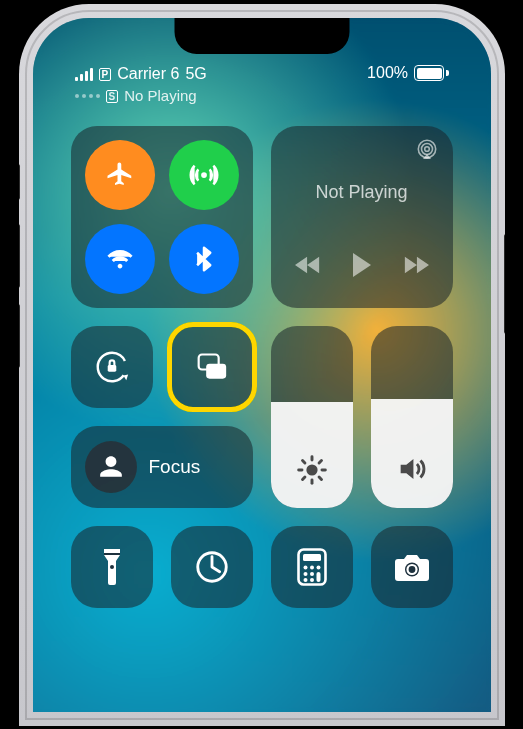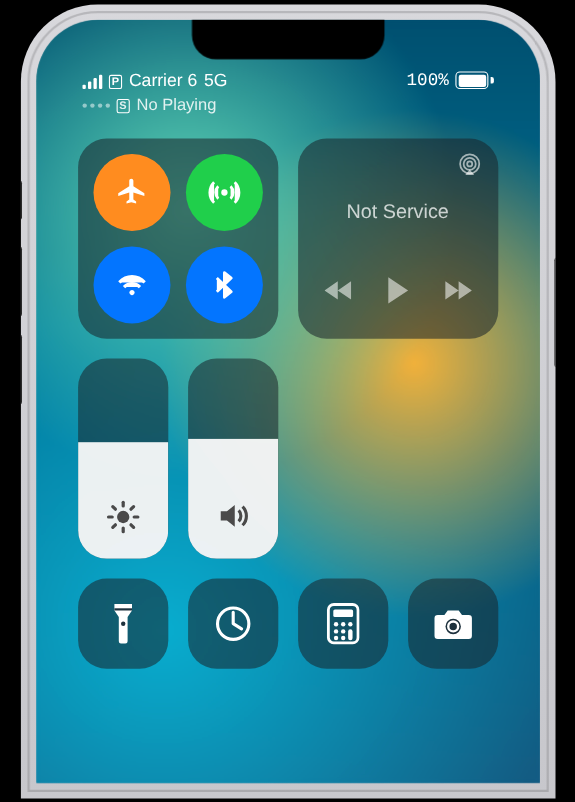--- a/index.html
+++ b/index.html
@@ -52,21 +52,21 @@
     width:175px;height:36px;background:#000;
     border-radius:0 0 22px 22px;z-index:5;
   }
   
   .status{
     position:absolute;top:46px;left:0;right:0;
     padding:0 42px;color:#fff;z-index:4;
     font-size:16px;font-weight:500;
   }
   .status-left{float:left;}
-  .status-right{float:right;display:flex;align-items:center;gap:6px;font-family:Liberation Mono, monospace;}
+  .status-right{float:right;display:flex;align-items:center;gap:6px;}
   .status-line{display:flex;align-items:center;gap:6px;line-height:20px;}
   .status-line2{display:flex;align-items:center;gap:6px;line-height:20px;margin-top:2px;color:rgba(255,255,255,.85);font-size:15px;}
   .sim-tag{font-size:10px;border:1.3px solid #fff;border-radius:2px;padding:0 2px;line-height:11px;font-weight:700;}
   .sig-bars{display:flex;align-items:flex-end;gap:2px;height:13px;}
   .sig-bars i{display:block;background:#fff;width:3px;border-radius:1px;}
   .sig-bars i:nth-child(1){height:4px;} .sig-bars i:nth-child(2){height:7px;}
   .sig-bars i:nth-child(3){height:10px;} .sig-bars i:nth-child(4){height:13px;}
   .sig-dots{display:flex;gap:3px;}
   .sig-dots i{display:block;width:4px;height:4px;border-radius:50%;background:rgba(255,255,255,.5);}
   .battery{display:flex;align-items:center;gap:2px;}
@@ -187,36 +187,63 @@
           <span class="airplay">
             <svg width="24" height="24" viewBox="0 0 24 24">
                 <g fill="none" stroke="rgba(255,255,255,.6)" stroke-width="1.6">
                   <circle cx="12" cy="11" r="2.3"></circle>
                   <circle cx="12" cy="11" r="5.5"></circle>
                   <circle cx="12" cy="11" r="8.7"></circle>
                 </g>
                 <path fill="rgba(255,255,255,.6)" d="M8 21l4-5 4 5z"></path>
               </svg>
           </span>
-          <div class="np">Not Service</div>
+          <div class="np">Not Playing</div>
           <div class="controls">
             <span><svg width="26" height="22" viewBox="0 0 28 22">
                   <path class="ic-dim" d="M13 11L26 2v18zM0 11L13 2v18z"></path>
                 </svg></span>
             <span><svg width="22" height="26" viewBox="0 0 22 26">
                   <path class="ic-dim" d="M2 1l18 12L2 25z"></path>
                 </svg></span>
             <span><svg width="26" height="22" viewBox="0 0 28 22">
                   <path class="ic-dim" d="M15 11L2 2v18zM28 11L15 2v18z"></path>
                 </svg></span>
           </div>
         </div>
       </div>
 
       <div class="row">
+        <div style="display:flex;flex-direction:column;gap:18px;">
+          <div style="display:flex;gap:18px;">
+            <div class="tile sm">
+              <svg width="38" height="38" viewBox="0 0 40 40">
+                <circle cx="20" cy="20" r="15" fill="none" stroke="#fff" stroke-width="2.6" stroke-dasharray="78 20" transform="rotate(35 20 20)"></circle>
+                <path class="ic" d="M32 29l5-1-2 6z"></path>
+                <rect x="15.5" y="18" width="9" height="7" rx="1.5" class="ic"></rect>
+                <path fill="none" stroke="#fff" stroke-width="2.2" d="M17.5 18v-2.5a2.5 2.5 0 0 1 5 0V18"></path>
+              </svg>
+            </div>
+            <div class="tile sm highlight">
+              <svg width="40" height="40" viewBox="0 0 48 48">
+                <rect x="8" y="9" width="24" height="18" rx="4" fill="none" stroke="#fff" stroke-width="2.6"></rect>
+                <rect x="17" y="20" width="24" height="18" rx="4" class="ic"></rect>
+              </svg>
+            </div>
+          </div>
+
+          <div class="tile wide">
+            <span style="width:52px;height:52px;border-radius:50%;background:rgba(40,50,55,.9);display:flex;align-items:center;justify-content:center;">
+              <svg width="26" height="26" viewBox="0 0 24 24">
+                  <path class="ic" d="M12 12c2.8 0 5-2.2 5-5s-2.2-5-5-5-5 2.2-5 5 2.2 5 5 5zm0 2c-3.3 0-10 1.7-10 5v2h20v-2c0-3.3-6.7-5-10-5z"></path>
+                </svg>
+            </span>
+            <span style="color:#fff;font-size:19px;font-weight:500;">Focus</span>
+          </div>
+        </div>
 
         <div class="tile tall">
           <div class="fill" style="height:58%"></div>
           <div class="icon">
             <svg width="32" height="32" viewBox="0 0 24 24">
                 <circle cx="12" cy="12" r="4.2" class="ic-dark"></circle>
                 <g stroke="#4a4a4a" stroke-width="2.2" stroke-linecap="round">
                   <line x1="12" y1="2" x2="12" y2="4.5"></line>
                   <line x1="12" y1="19.5" x2="12" y2="22"></line>
                   <line x1="2" y1="12" x2="4.5" y2="12"></line>

